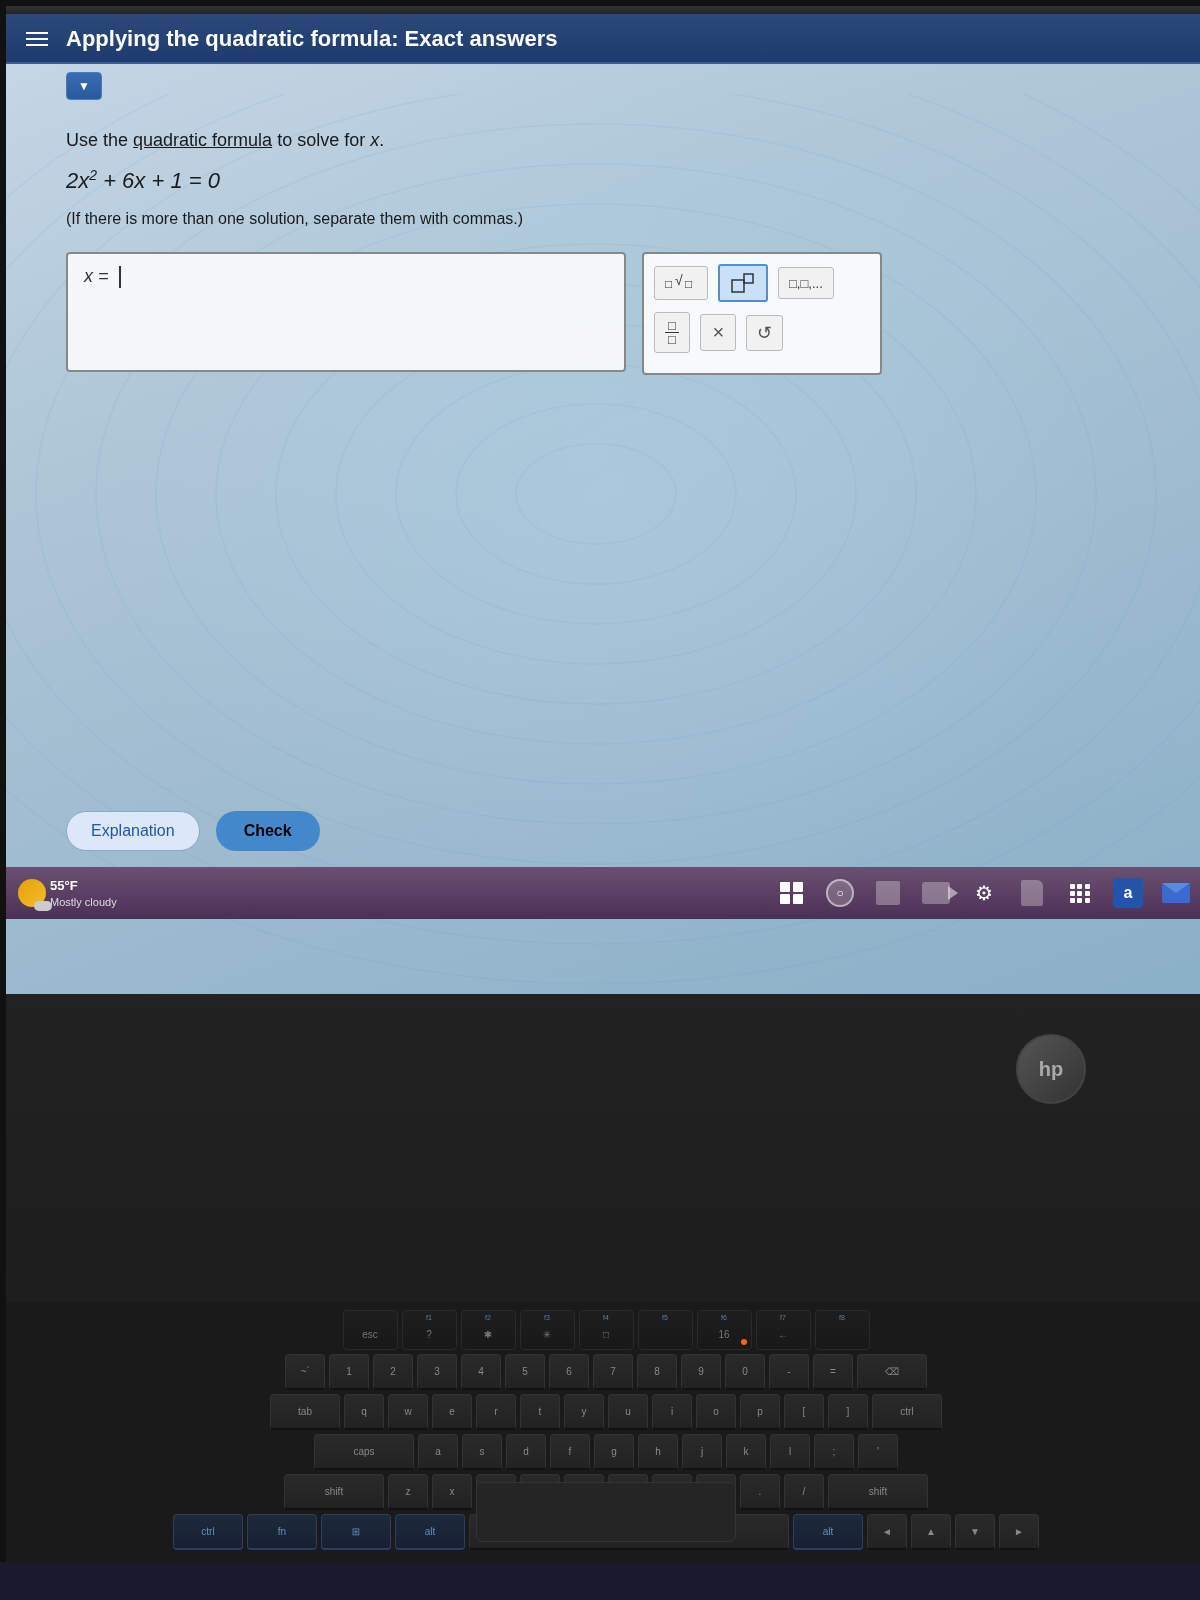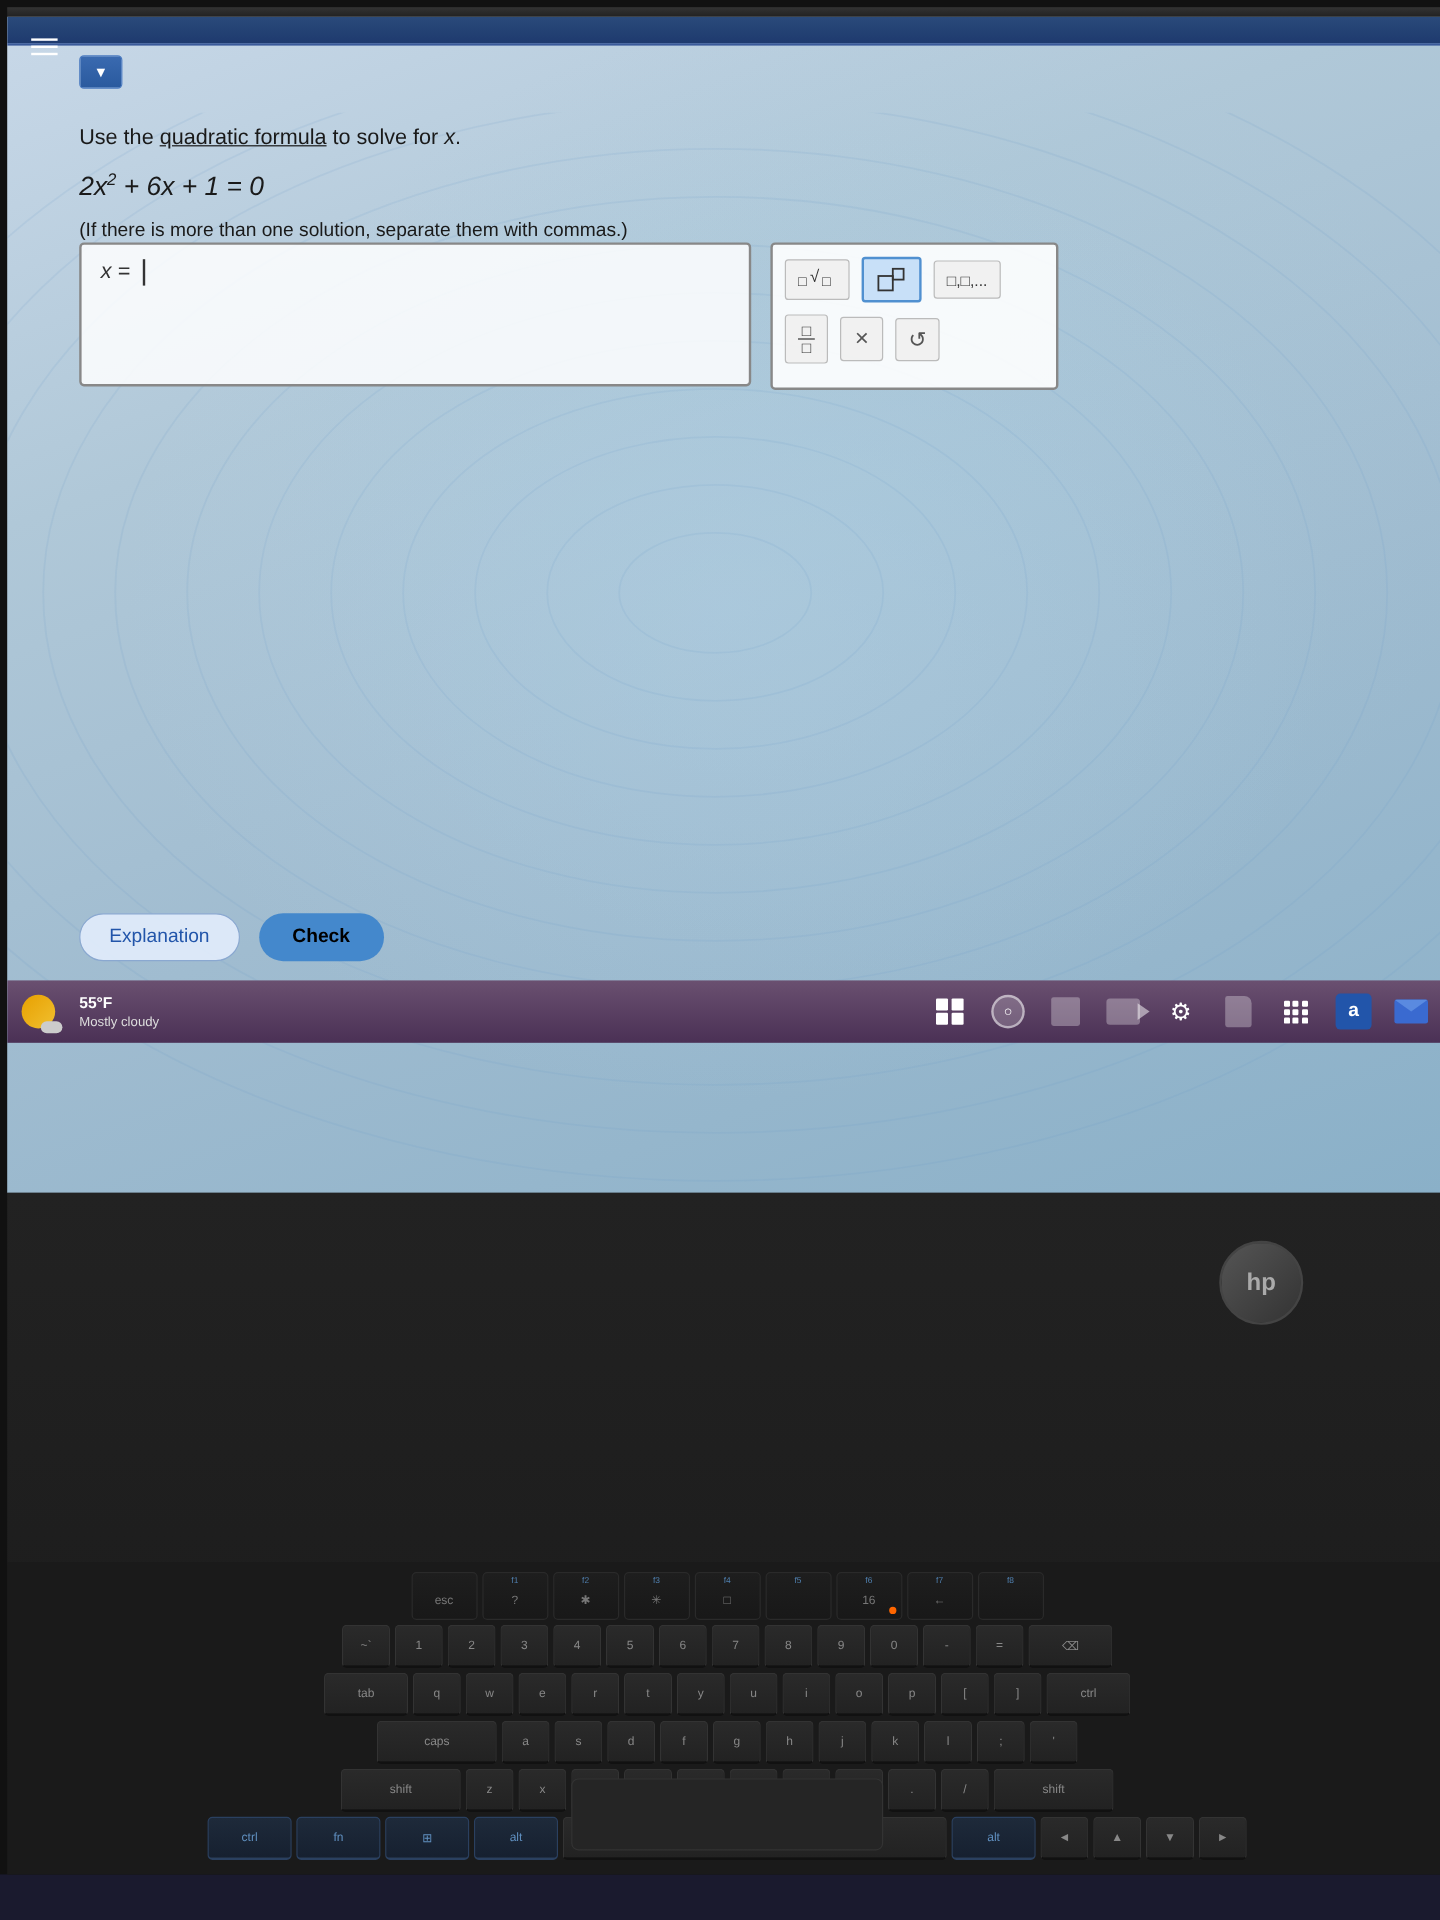--- a/index.html
+++ b/index.html
@@ -118,20 +118,21 @@
       font-style: italic;
     }
 
     .equation sup {
       font-size: 14px;
     }
 
     .sub-instruction {
       font-size: 16px;
       color: #1a1a1a;
+      margin-bottom: 24px;
     }
 
     
     .answer-section {
       display: flex;
       gap: 16px;
       align-items: flex-start;
       margin-bottom: 20px;
     }
 
@@ -267,21 +268,21 @@
       align-items: center;
       padding: 0 12px;
       position: relative;
       z-index: 20;
       gap: 12px;
     }
 
     .taskbar-weather {
       display: flex;
       align-items: center;
-      gap: 20px;
+      gap: 4px;
       color: white;
       font-size: 12px;
       margin-right: 10px;
     }
 
     .weather-icon {
       width: 28px;
       height: 28px;
       background: linear-gradient(135deg, #e8a000, #f0c030);
       border-radius: 50%;
@@ -609,20 +610,21 @@
       <ellipse cx="590" cy="400" rx="680" ry="450" class="wave"></ellipse>
       <ellipse cx="590" cy="400" rx="740" ry="490" class="wave"></ellipse>
     </svg>
 
     <div class="header-bar">
       <div class="menu-icon">
         <span></span>
           <span></span>
           <span></span>
       </div>
+      <div class="header-title">Applying the quadratic formula: Exact answers</div>
     </div>
 
     <div class="dropdown-btn"></div>
 
     <div class="content-area">
       <p class="instruction-text">
         Use the <u>quadratic formula</u> to solve for <em>x</em>.
       </p>
 
       <div class="equation">

